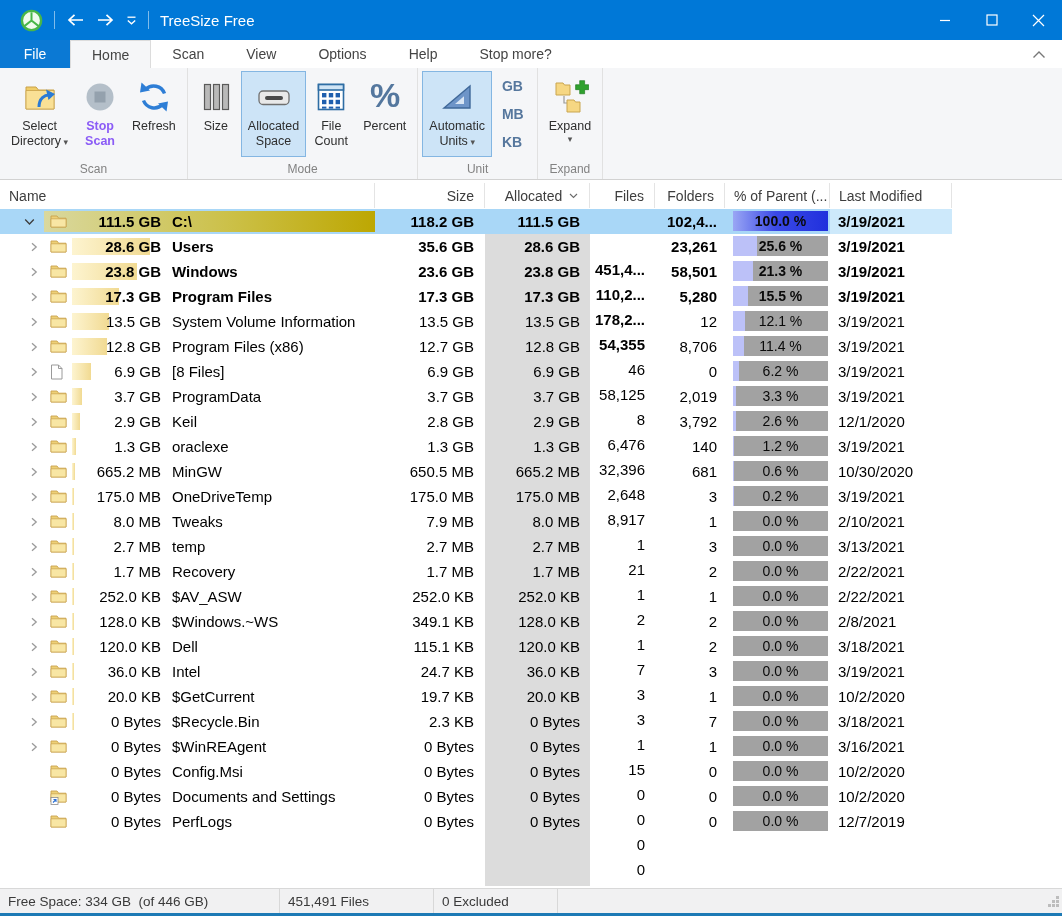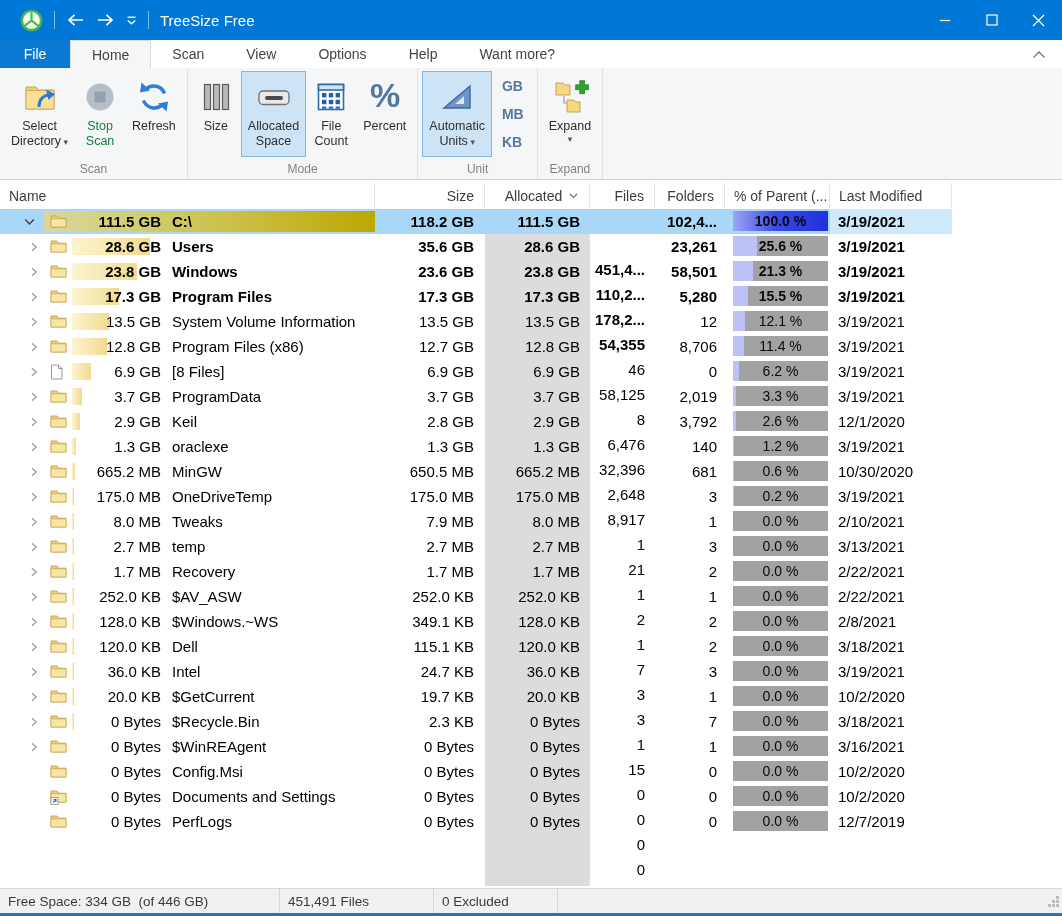--- a/index.html
+++ b/index.html
@@ -26,21 +26,21 @@
 
   
   .ribbon{position:absolute;left:0;top:68px;width:1062px;height:112px;background:#f5f6f8;
           border-bottom:1px solid #d2d2d2;box-sizing:border-box;display:flex;}
   .rgroup{display:flex;flex-direction:column;border-right:1px solid #e1e1e1;padding:3px 4px 0;}
   .rbuttons{flex:1;display:flex;align-items:flex-start;gap:1px;}
   .rbtn{min-width:48px;height:86px;display:flex;flex-direction:column;align-items:center;
         padding:3px 6px 0;border:1px solid transparent;font-size:12.5px;color:#2e2e2e;
         text-align:center;box-sizing:border-box;}
   .rbtn.selected{background:#cde4f7;border-color:#84b6e2;}
-  .rbtn.disabled{color:#15803d;}
+  .rbtn.disabled{color:#8b5cf6;font-weight:bold;}
   .ricon{height:44px;display:flex;align-items:center;justify-content:center;}
   .rlabel{line-height:15px;white-space:nowrap;}
   .dcaret{font-size:9px;color:#555;line-height:10px;}
   .unit-stack{display:flex;flex-direction:column;justify-content:space-between;height:78px;
               padding:4px 9px 0;font-size:14px;font-weight:700;color:#56779d;}
   .unit-item{cursor:default;line-height:22px;}
   .rgroup-label{height:21px;display:flex;align-items:center;justify-content:center;
                 font-size:12px;color:#828282;}
 
   
@@ -145,21 +145,21 @@
   </div>
 
   <div class="menubar">
     <div class="file-tab">File</div>
     <div id="tabs" style="display:flex;">
         <div class="mtab active">Home</div>
         <div class="mtab">Scan</div>
         <div class="mtab">View</div>
         <div class="mtab">Options</div>
         <div class="mtab">Help</div>
-        <div class="mtab">Want more?</div>
+        <div class="mtab">Stop more?</div>
       </div>
     <span class="ribbon-collapse">
         <svg width="14" height="9" viewBox="0 0 14 9">
           <path d="M1.5 7.5L7 2l5.5 5.5" fill="none" stroke="#777" stroke-width="1.4"></path>
         </svg>
       </span>
   </div>
 
   <div class="ribbon" id="ribbon">
       <div class="rgroup">

